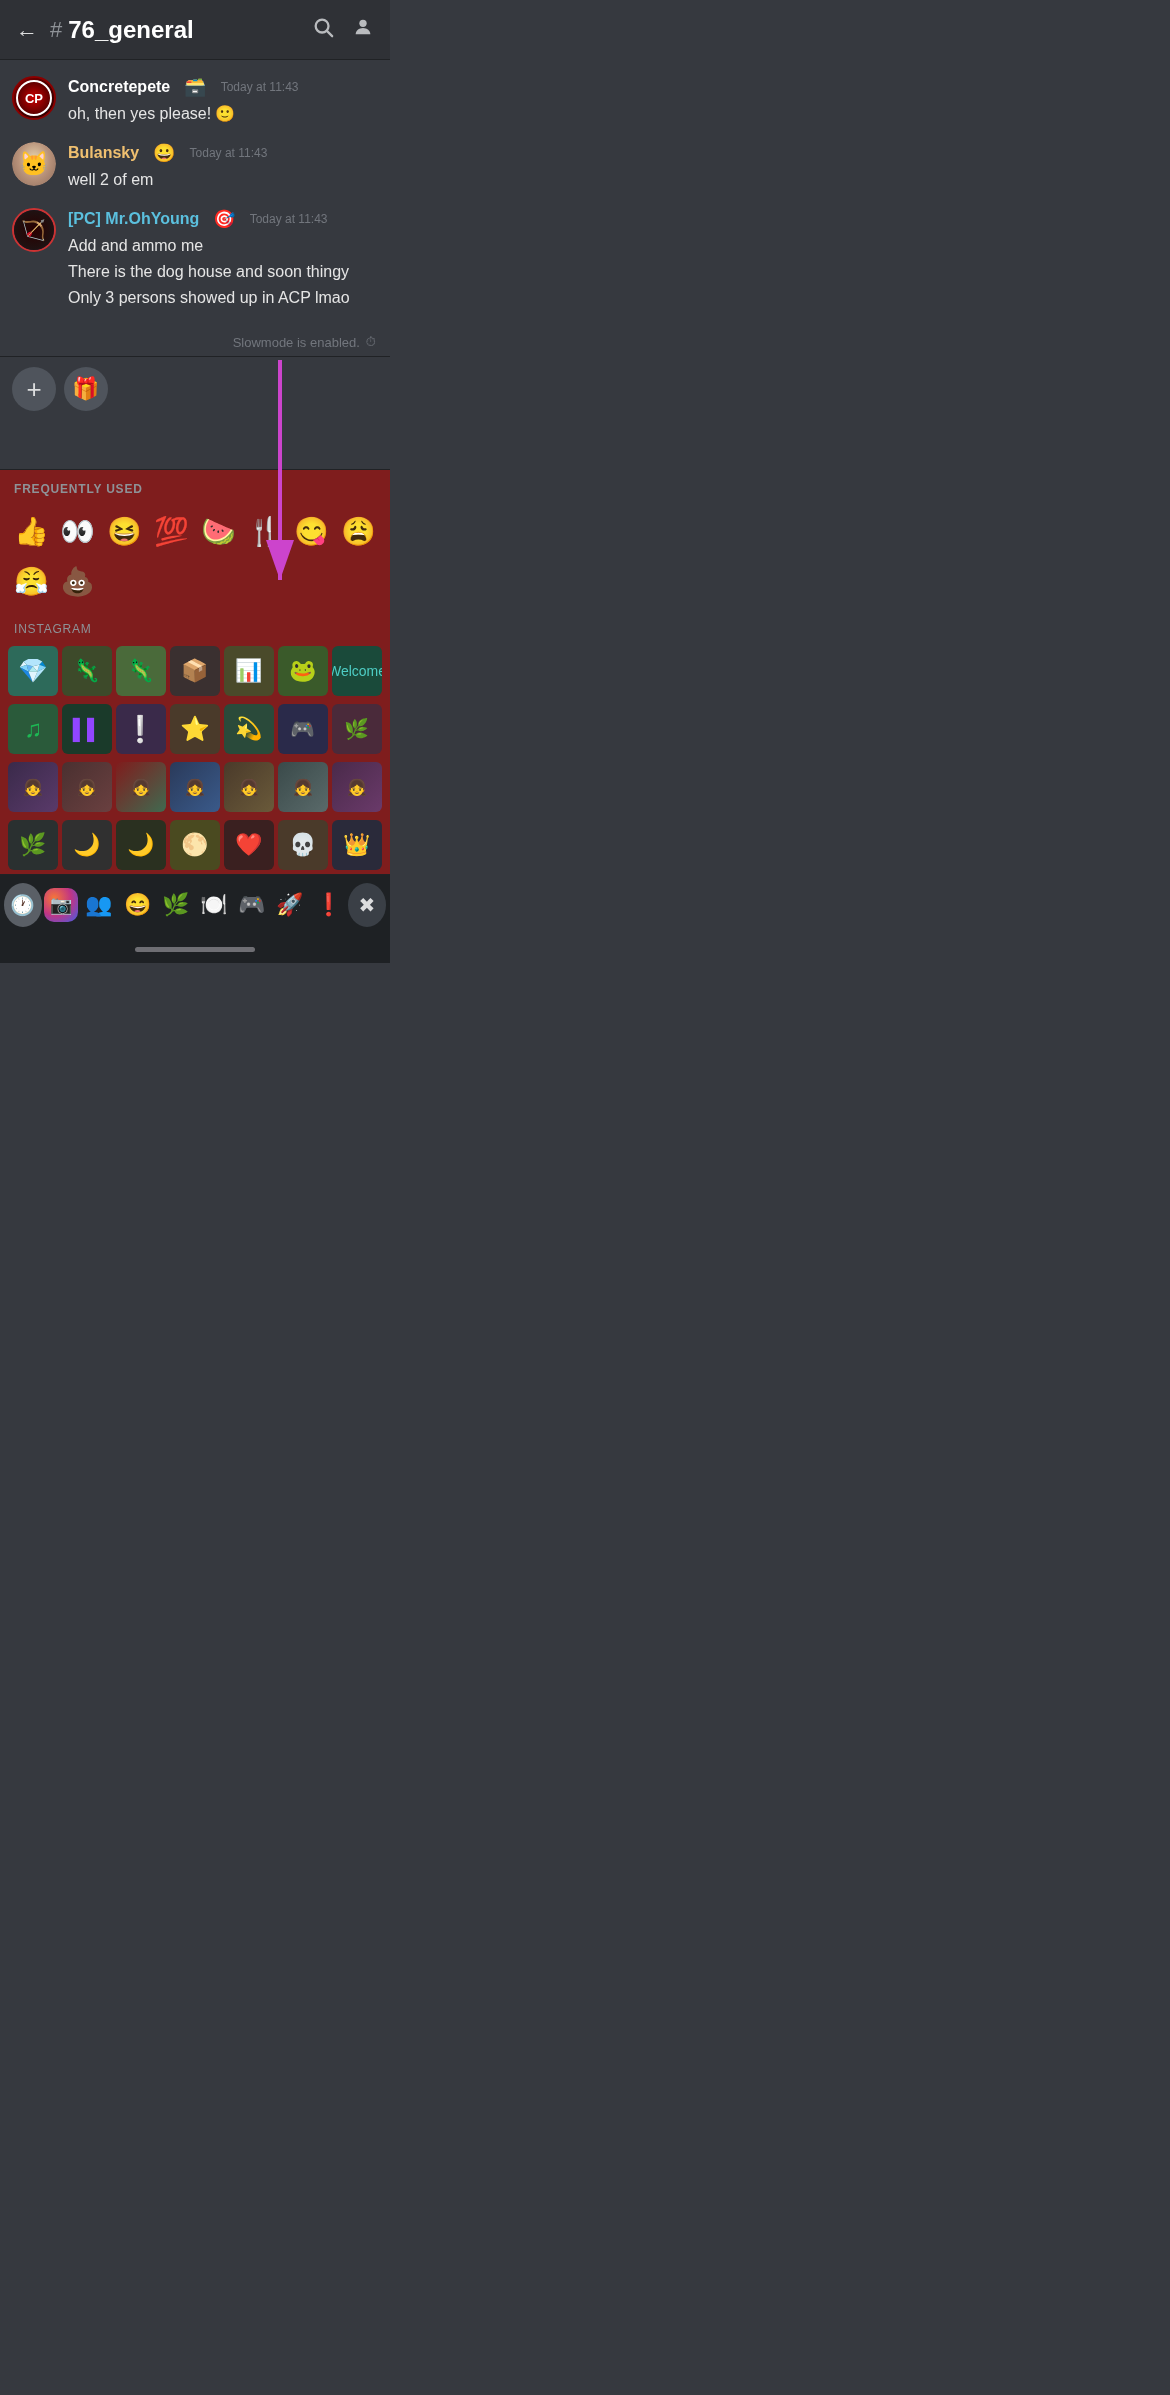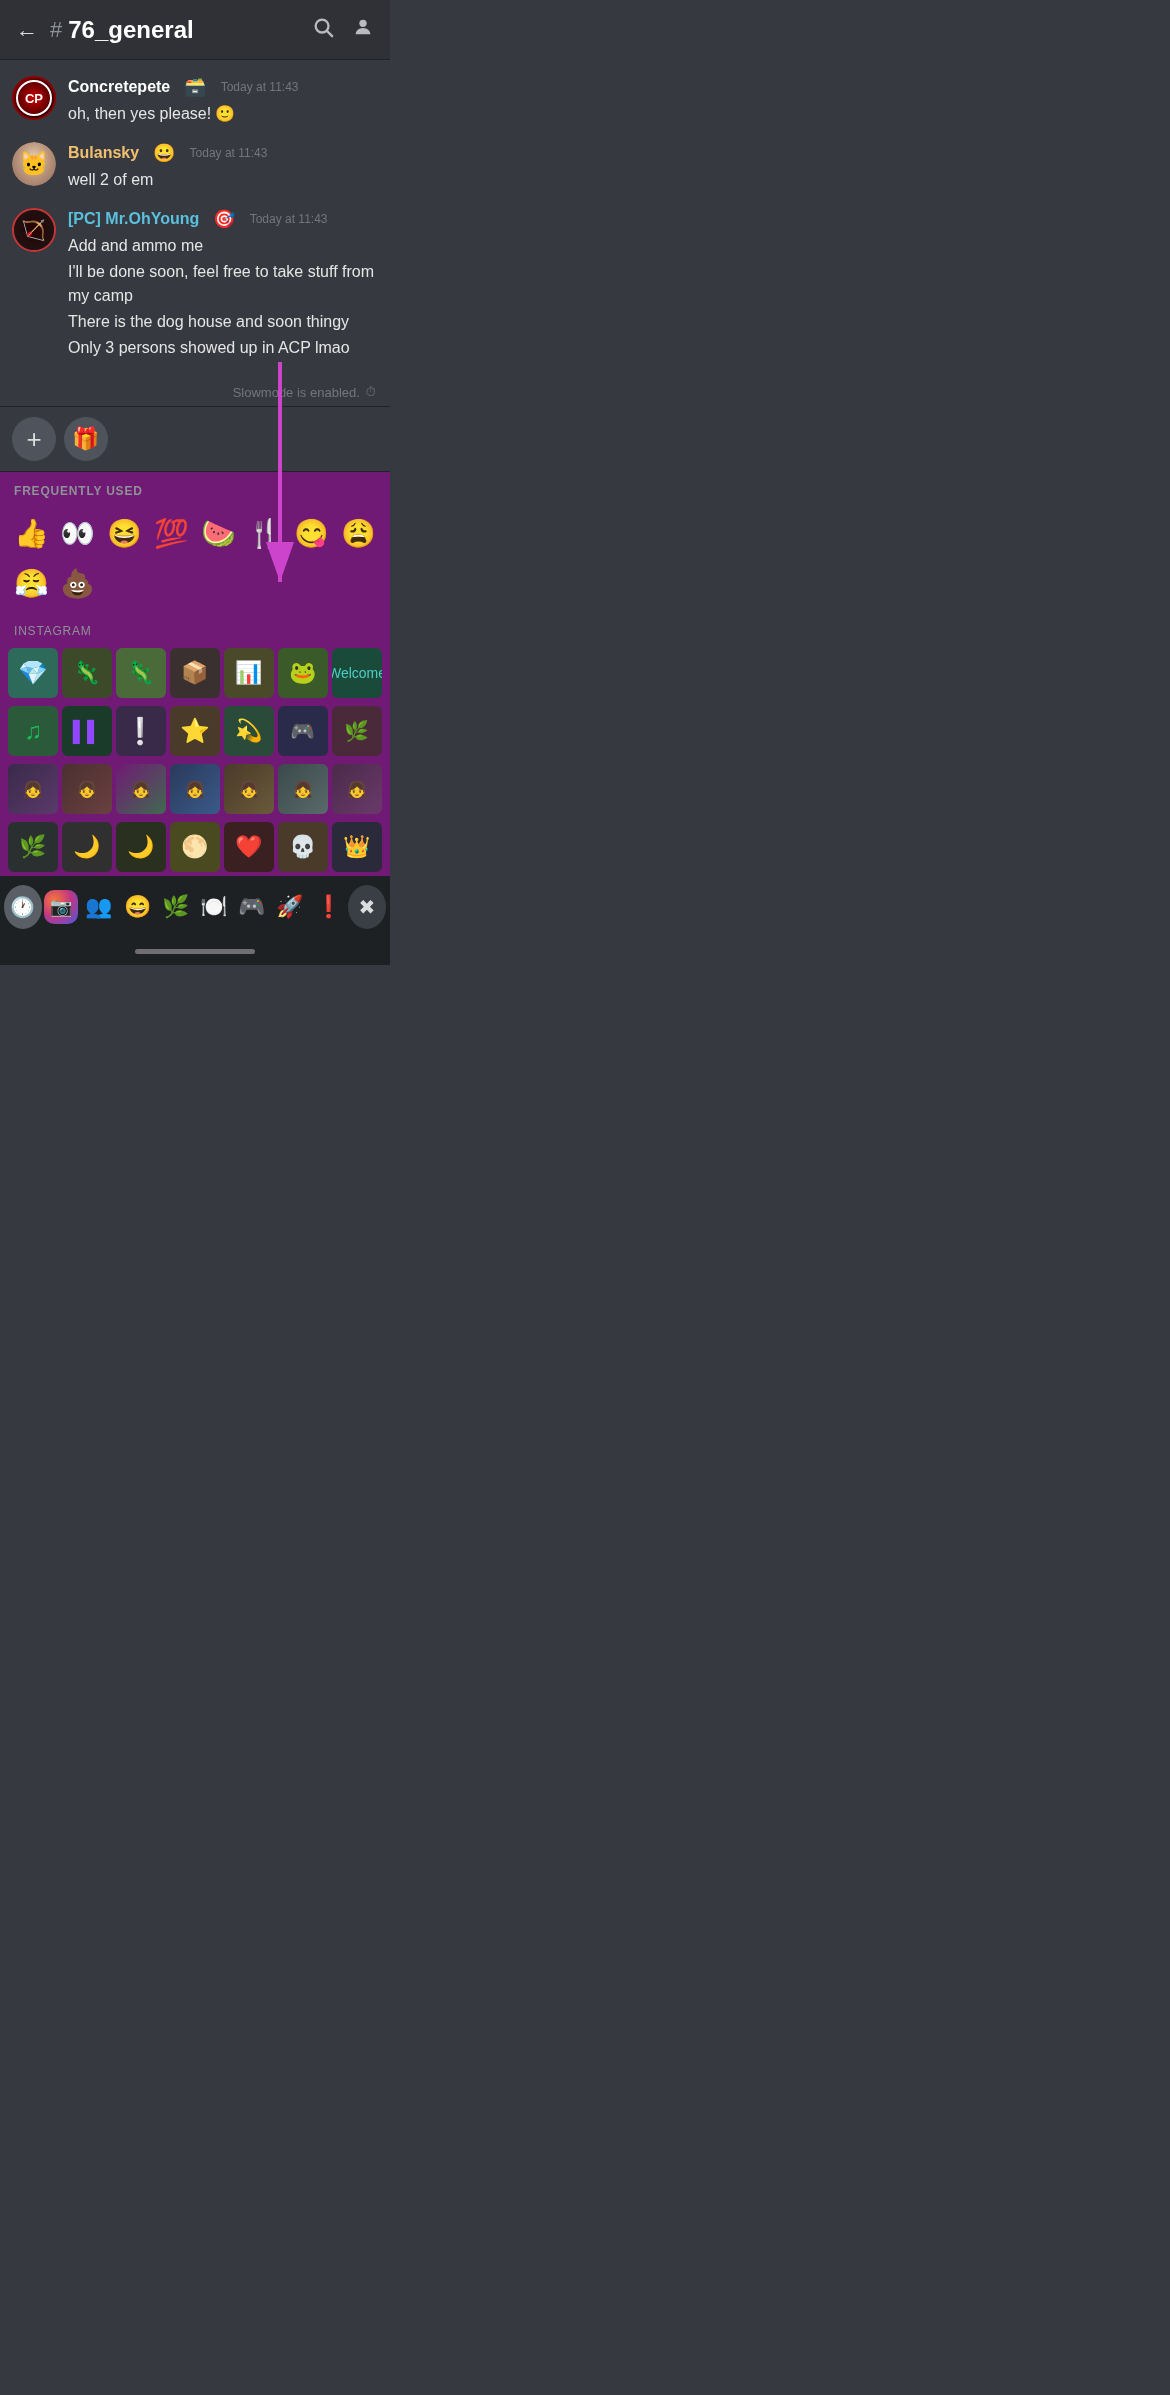--- a/index.html
+++ b/index.html
@@ -227,22 +227,23 @@
     }
 
     .keyboard-icon {
       color: #b9bbbe;
       font-size: 20px;
       cursor: pointer;
     }
 
     
     .emoji-picker {
-      background: #701a75;
+      background: #7f1d1d;
       border-top: 1px solid #202225;
+      margin-top: 48px;
     }
 
     .emoji-section-title {
       padding: 12px 14px 6px;
       font-size: 12px;
       font-weight: 700;
       color: #8e9297;
       letter-spacing: 0.8px;
     }
 
@@ -454,21 +455,20 @@
       <div class="avatar-ohyoung-inner">🏹</div>
     </div>
     <div class="message-content">
       <div class="message-header">
         <span class="username-ohyoung">[PC] Mr.OhYoung</span>
         <span class="badge">🎯</span>
         <span class="timestamp">Today at 11:43</span>
       </div>
       <div class="message-text">
         <p>Add and ammo me</p>
-        <p>I'll be done soon, feel free to take stuff from my camp</p>
         <p>There is the dog house and soon thingy</p>
         <p>Only 3 persons showed up in ACP lmao</p>
       </div>
     </div>
   </div>
 
 </div>
 
 <div class="slowmode-bar">
   <span>Slowmode is enabled.</span>

